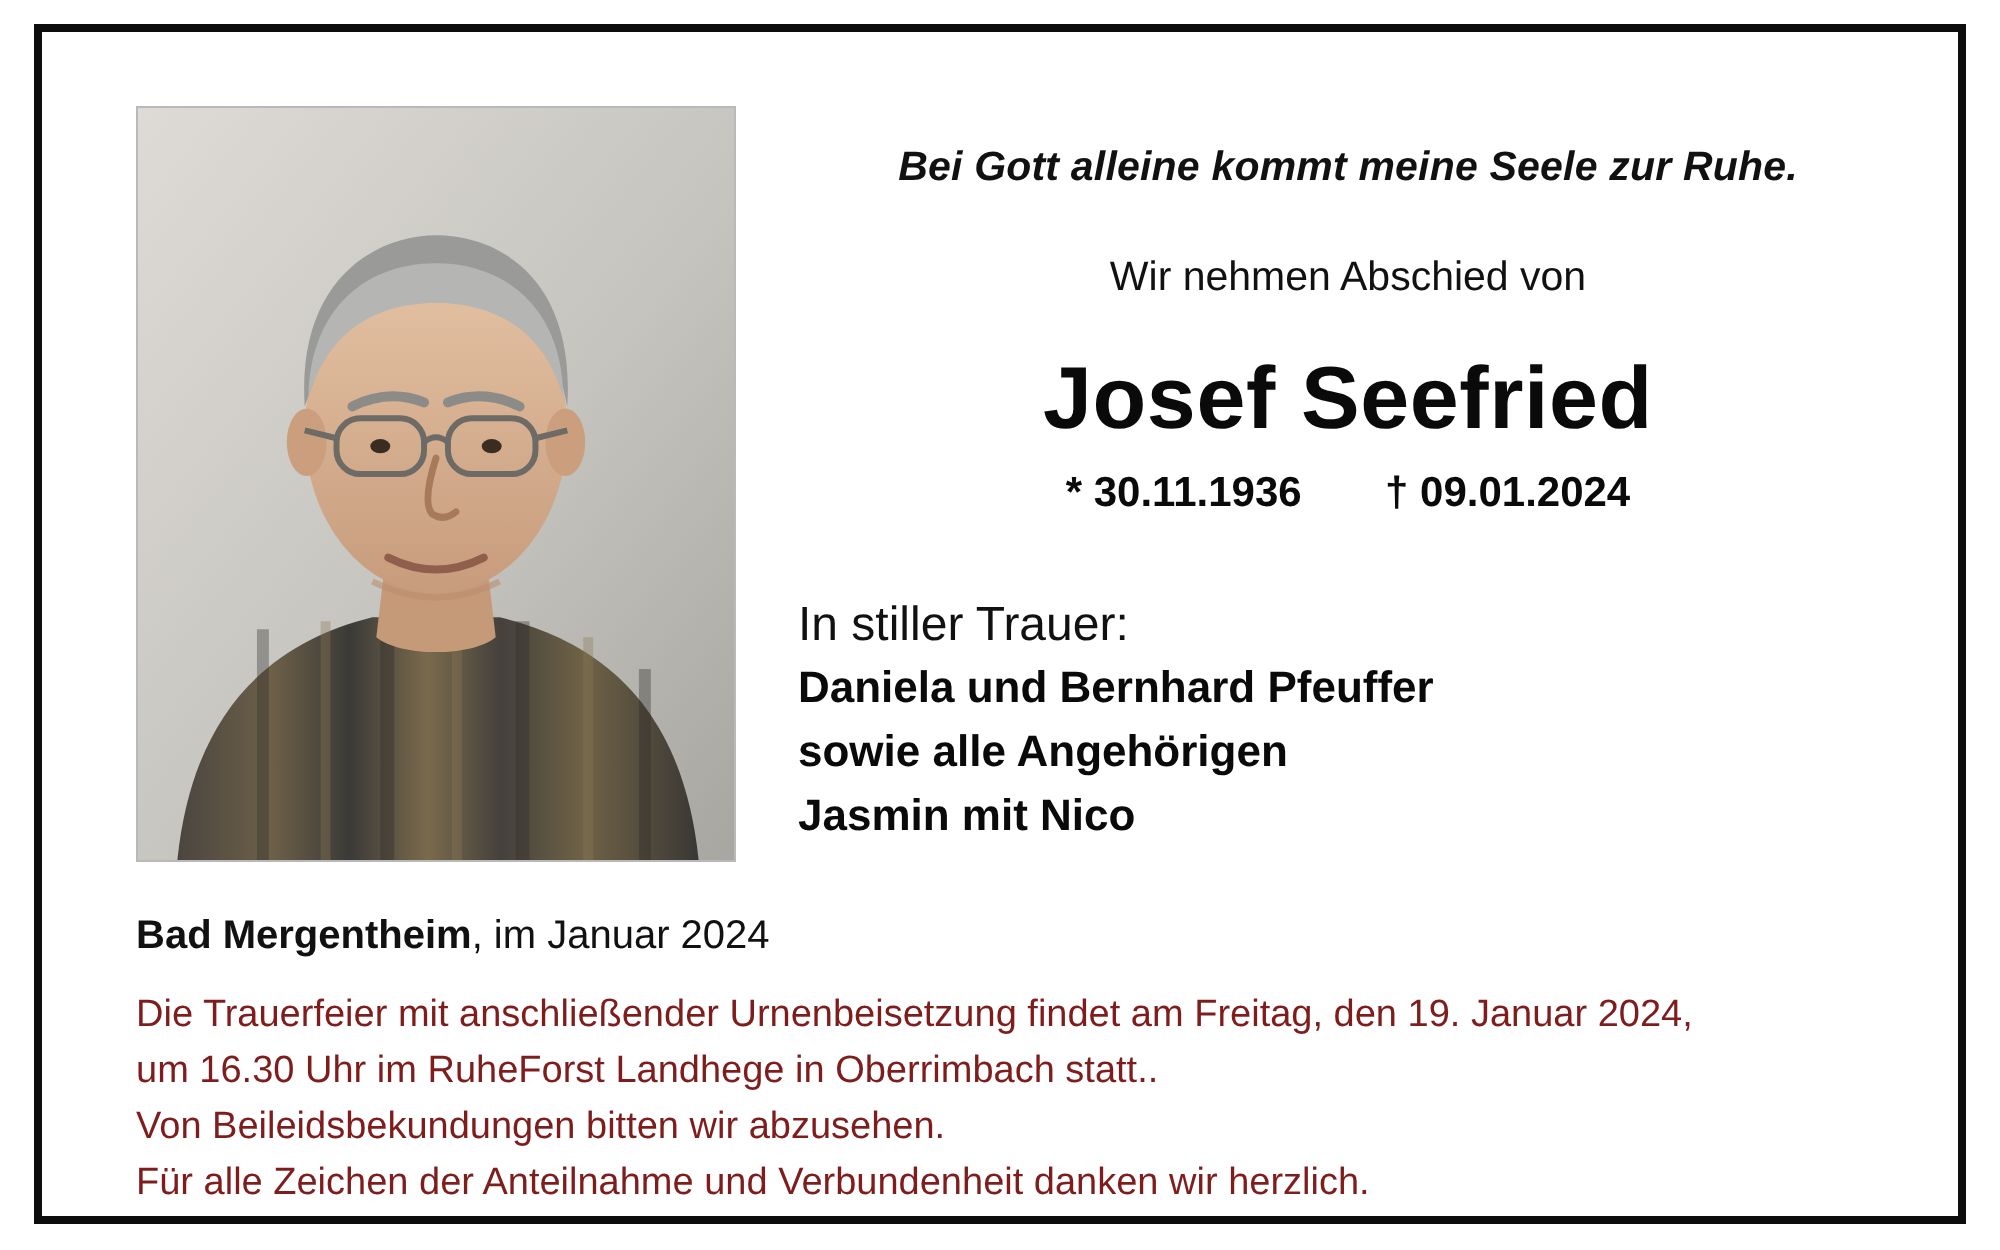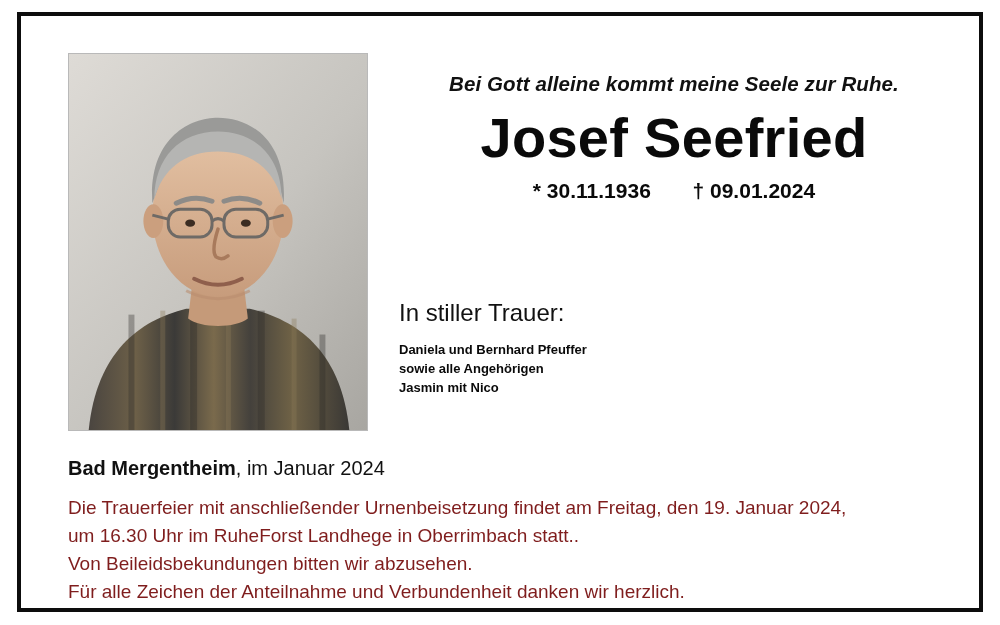--- a/index.html
+++ b/index.html
@@ -71,22 +71,22 @@
     letter-spacing: .1px;
     color: #111;
     line-height: 1.2;
   }
   .farewell {
     margin-top: 30px;
     font-size: 20.5px;
     color: #111;
   }
   .name {
-    margin-top: 12px;
-    font-size: 56px;
+    margin-top: 26px;
+    font-size: 44px;
     font-weight: bold;
     letter-spacing: .3px;
     color: #0a0a0a;
     line-height: 1.05;
   }
   .dates {
     margin-top: 12px;
     font-size: 21px;
     font-weight: bold;
     color: #0a0a0a;
@@ -102,22 +102,22 @@
     top: 282px;
     width: 560px;
     text-align: left;
   }
   .mourning .lead {
     font-size: 24px;
     color: #111;
     line-height: 1.25;
   }
   .mourning .fam {
-    margin-top: 13px;
-    font-size: 13px;
+    margin-top: 0;
+    font-size: 22px;
     font-weight: bold;
     color: #0a0a0a;
     line-height: 1.45;
   }
 
   
   .bottom {
     position: absolute;
     left: 47px;
     top: 440px;
@@ -212,20 +212,21 @@
           <path d="M150 176 q-7 22 -2 28 q6 4 12 -1" stroke="#a87a5c" stroke-width="3.5" fill="none" stroke-linecap="round"></path>
 
           <path d="M126 226 q24 12 48 0" stroke="#8f5f4c" stroke-width="4" fill="none" stroke-linecap="round"></path>
 
           <path d="M118 238 q32 16 64 0" stroke="#b98e6f" stroke-width="3" fill="none" opacity="0.6"></path>
         </svg>
       </div>
 
       <div class="rightcol">
         <div class="quote">Bei Gott alleine kommt meine Seele zur Ruhe.</div>
+        <div class="farewell">Wir nehmen Abschied von</div>
         <div class="name">Josef Seefried</div>
         <div class="dates">
           <span>* 30.11.1936</span>
           <span class="gap"></span>
           <span>† 09.01.2024</span>
         </div>
       </div>
 
       <div class="mourning">
         <div class="lead">In stiller Trauer:</div>

